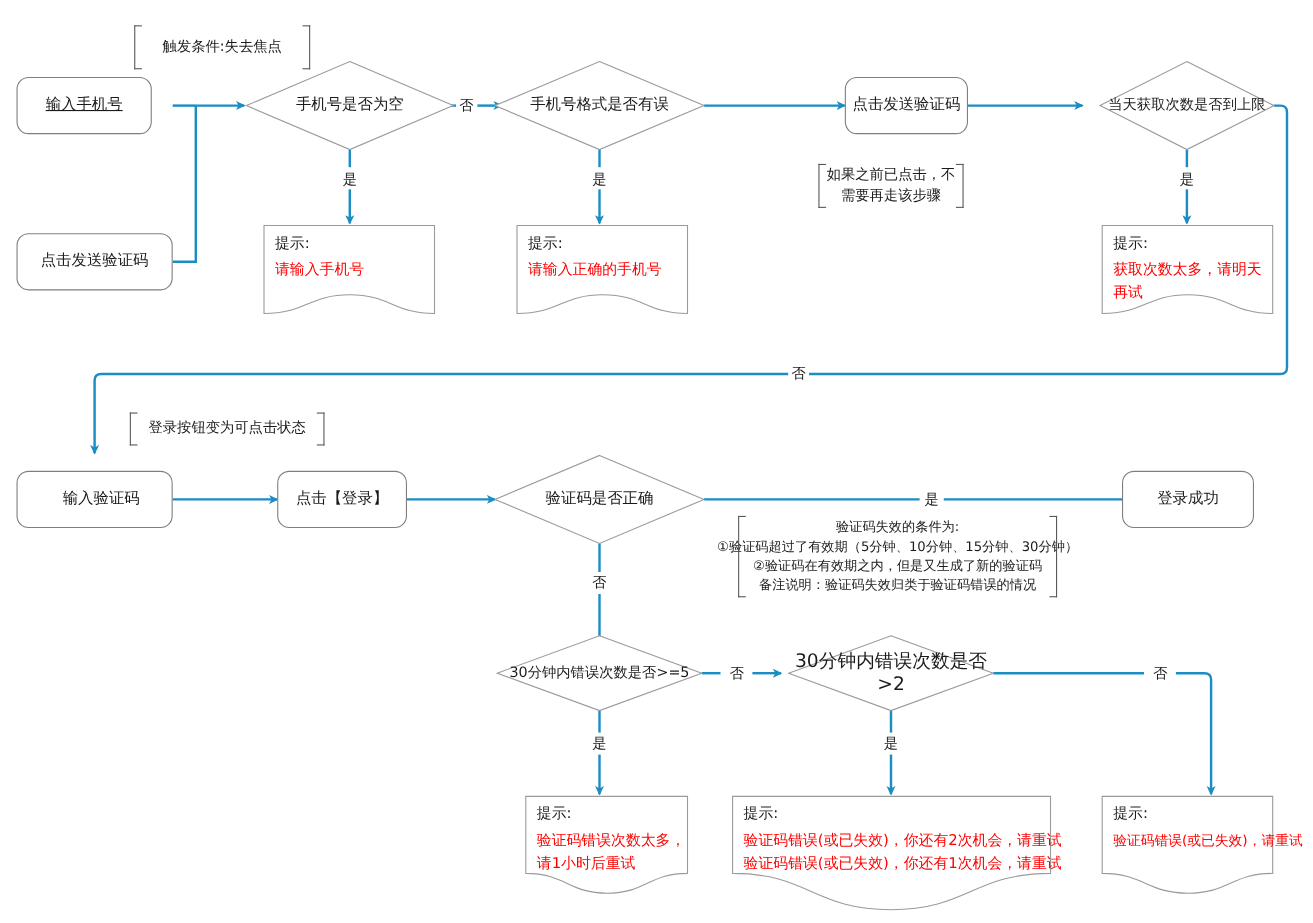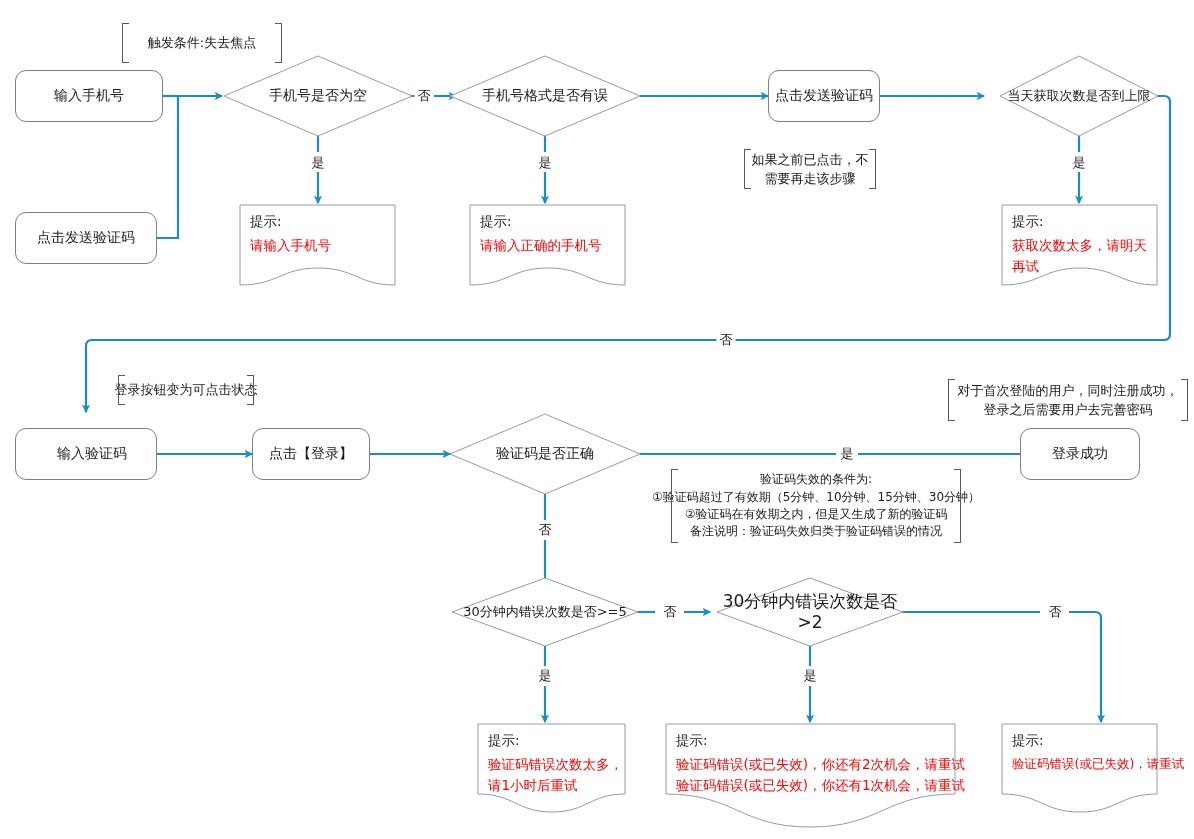--- a/index.html
+++ b/index.html
@@ -181,21 +181,21 @@
                C1043,268 1040,285 1002,285 Z"></path>
       <path d="M478,724 L625,724 L625,794 C590,794 587,812 552,812
                C517,812 514,794 478,794 Z"></path>
       <path d="M666,724 L955,724 L955,794 C885,794 880,827 810,827
                C740,827 735,794 666,794 Z"></path>
       <path d="M1002,724 L1157,724 L1157,794 C1120,794 1117,812 1080,812
                C1043,812 1040,794 1002,794 Z"></path>
     </g>
   </svg>
 
-  <div class="node proc" style="left:15px;top:70px;width:148px;height:52px;">输入手机号</div>
+  <div class="node proc" style="left:15px;top:70px;width:123px;height:52px;text-decoration:underline;">输入手机号</div>
 
   <div class="node proc" style="left:15px;top:212px;width:142px;height:52px;">点击发送验证码</div>
 
   <div class="node proc" style="left:768px;top:70px;width:112px;height:52px;">点击发送验证码</div>
 
   <div class="node proc" style="left:15px;top:428px;width:142px;height:52px;padding-left:12px;">输入验证码</div>
 
   <div class="node proc" style="left:252px;top:428px;width:118px;height:52px;">点击【登录】</div>
 
   <div class="node proc" style="left:1020px;top:428px;width:120px;height:52px;">登录成功</div>
@@ -255,23 +255,21 @@
   <div class="elabel" style="left:545px;top:676px;">是</div>
   <div class="elabel" style="left:670px;top:612px;">否</div>
   <div class="elabel" style="left:810px;top:676px;">是</div>
   <div class="elabel" style="left:1055px;top:612px;">否</div>
 
   <div class="note" style="left:122px;top:22px;width:160px;height:42px;display:flex;align-items:center;justify-content:center;">触发条件:失去焦点</div>
 
   <div class="note" style="left:744px;top:148px;width:132px;height:42px;display:flex;align-items:center;justify-content:center;">如果之前已点击，不
 需要再走该步骤</div>
 
-  <div class="note" style="left:118px;top:374px;width:136px;height:32px;display:flex;align-items:center;justify-content:center;">登录按钮变为可点击状态</div>
-
-  <div class="note" style="left:948px;top:378px;width:240px;height:44px;display:flex;align-items:center;justify-content:center;">对于首次登陆的用户，同时注册成功，
-登录之后需要用户去完善密码</div>
+  <div class="note" style="left:118px;top:374px;width:177px;height:32px;display:flex;align-items:center;justify-content:center;">登录按钮变为可点击状态</div>
+
 
   <div class="note" style="left:671px;top:468px;width:290px;height:76px;font-size:12px;line-height:1.45;display:flex;align-items:center;justify-content:center;">验证码失效的条件为:
 ①验证码超过了有效期（5分钟、10分钟、15分钟、30分钟）
 ②验证码在有效期之内，但是又生成了新的验证码
 备注说明：验证码失效归类于验证码错误的情况</div>
 
 </div>
 
 </body></html>

